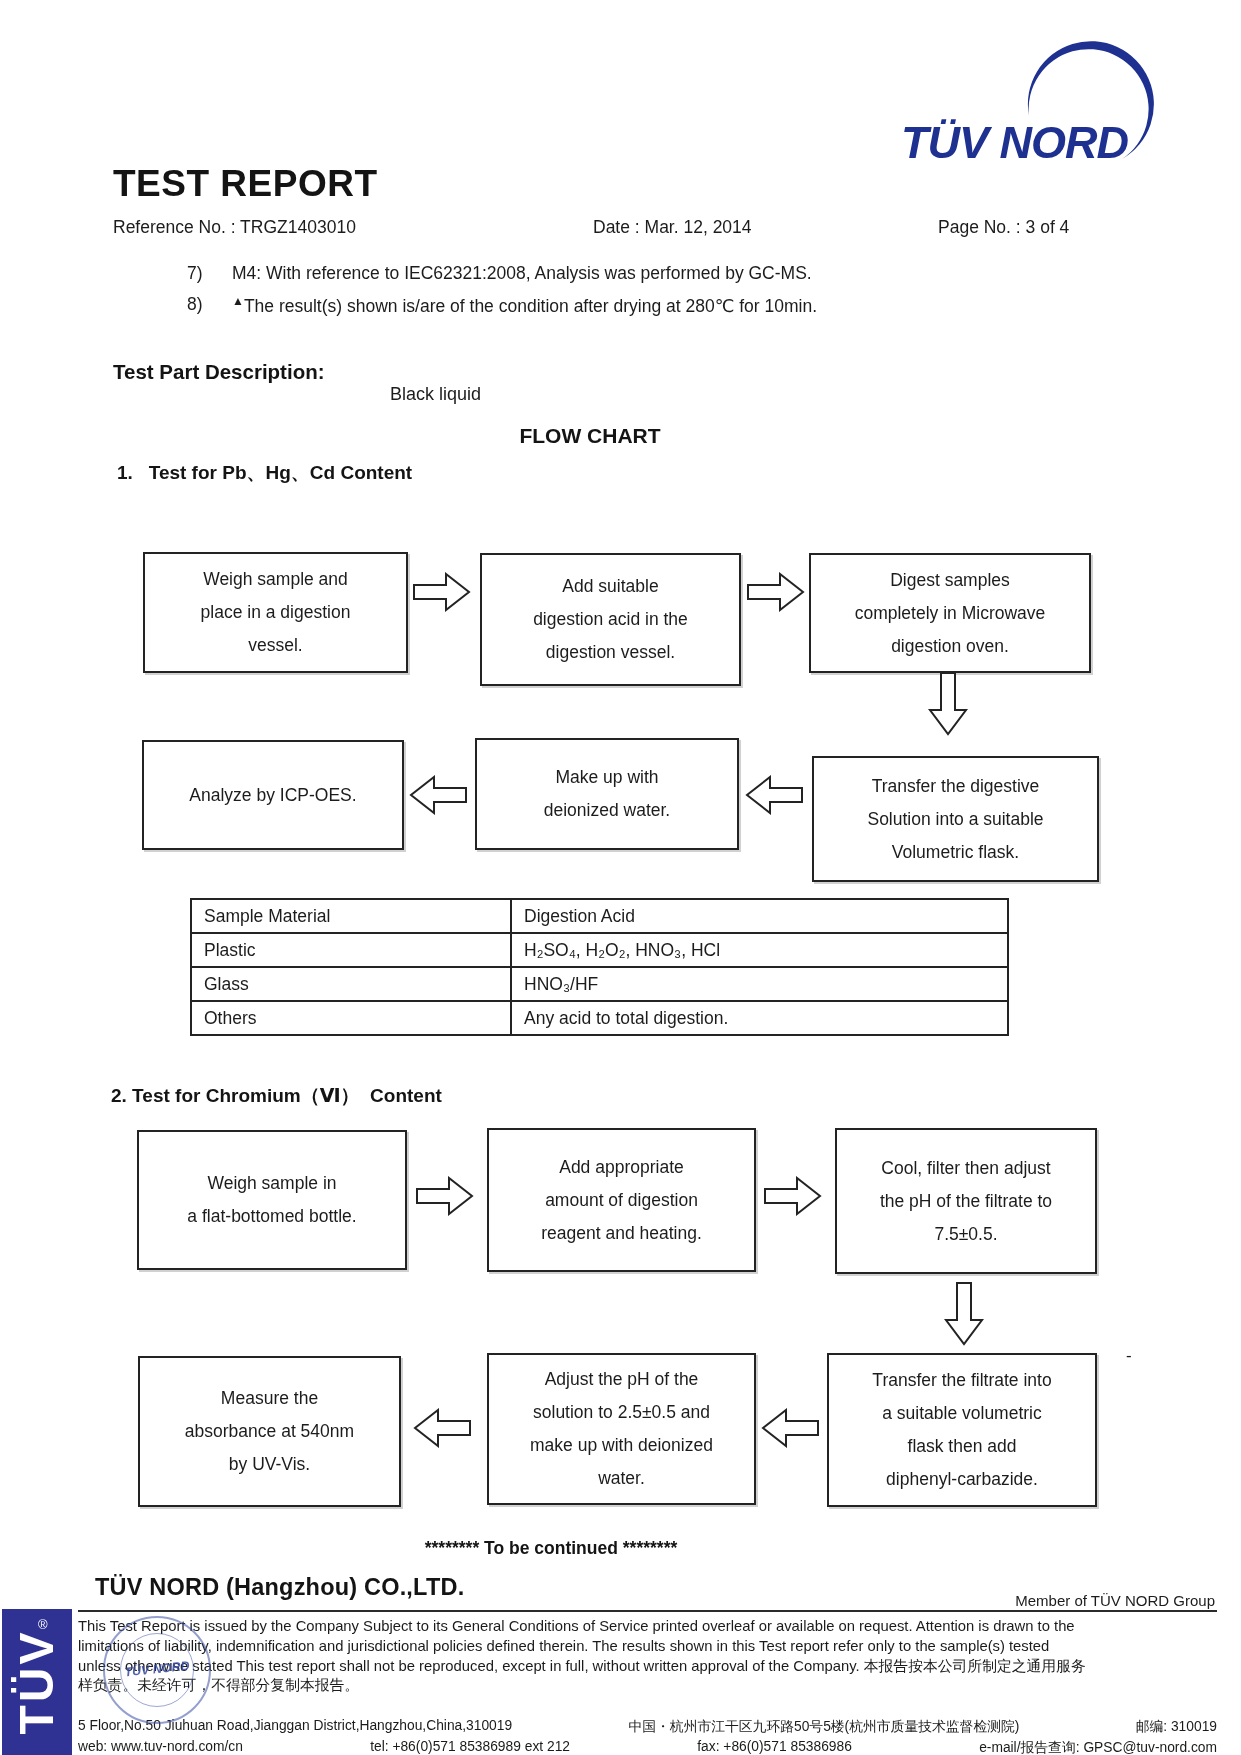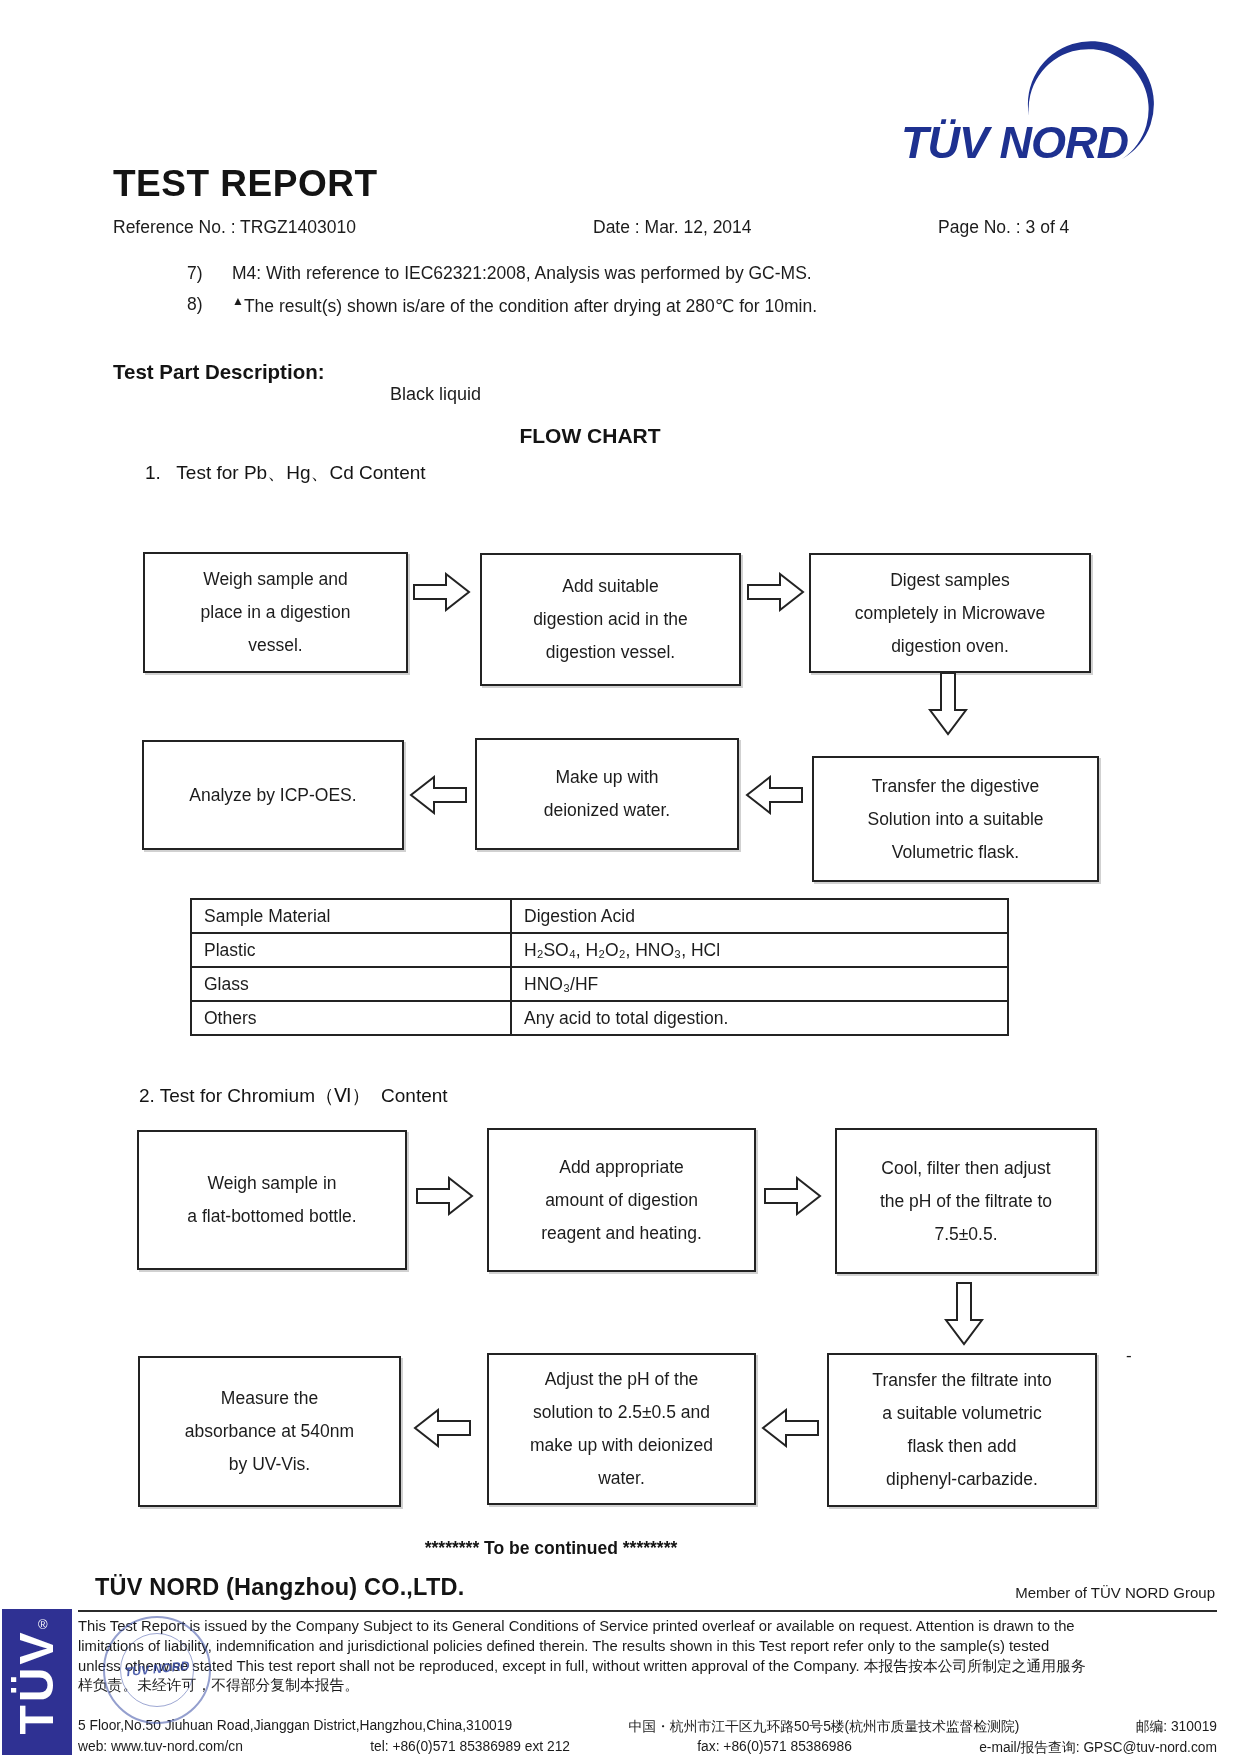--- a/index.html
+++ b/index.html
@@ -10,21 +10,21 @@
   }
   .abs{position:absolute;}
   .title{font-size:37px;font-weight:bold;letter-spacing:0.5px;color:#141414;}
   .refline{font-size:17.5px;color:#1c1c1c;}
   .note-num{font-size:17.5px;}
   .note-text{font-size:17.5px;text-align:right;}
   .sup-mark{font-size:12px;vertical-align:7px;font-weight:bold;}
   .tp-label{font-size:20.5px;font-weight:bold;color:#141414;}
   .tp-value{font-size:18px;margin-top:20px;}
   .flow-title{font-size:21px;font-weight:bold;text-align:center;color:#141414;}
-  .sec-heading{font-size:19px;font-weight:normal;color:#141414;white-space:pre;margin-left:28px;}
+  .sec-heading{font-size:19px;font-weight:bold;color:#141414;white-space:pre;}
   .fbox{
     position:absolute;border:2px solid #232323;background:#fff;
     display:flex;flex-direction:column;justify-content:center;align-items:center;
     font-size:17.5px;line-height:33px;text-align:center;
     box-shadow:2px 2px 0 rgba(0,0,0,0.18);
   }
   .bl{white-space:nowrap;}
   .arrow{position:absolute;}
   .arrow polygon{fill:#ffffff;stroke:#232323;stroke-width:2;stroke-linejoin:miter;}
   table.acid{
@@ -32,21 +32,21 @@
     border-collapse:collapse;table-layout:fixed;
     font-size:17.5px;
   }
   table.acid td{
     border:2px solid #232323;height:32px;padding:0 0 0 12px;vertical-align:middle;
     background:#fff;
   }
   .continued{font-size:17.5px;font-weight:bold;text-align:center;color:#141414;}
   .dash{font-size:17px;}
   .footer-company{font-size:23.5px;font-weight:bold;color:#141414;letter-spacing:0.2px;}
-  .footer-member{font-size:15px;text-align:right;color:#1c1c1c;}
+  .footer-member{font-size:15px;text-align:right;color:#1c1c1c;margin-top:8px;}
   .footer-rule{border-top:2.5px solid #2b2b2b;}
   .legal{font-size:14.8px;line-height:19.8px;color:#1b1b1b;}
   .contact-row{display:flex;justify-content:space-between;font-size:13.8px;color:#1b1b1b;}
   .side-logo{background:#2f3193;}
   .side-logo .vtext{
     position:absolute;left:-38px;top:38px;width:146px;height:70px;
     transform:rotate(-90deg);
     color:#ffffff;font-weight:bold;font-size:48px;letter-spacing:3px;
     text-align:center;line-height:70px;
   }

